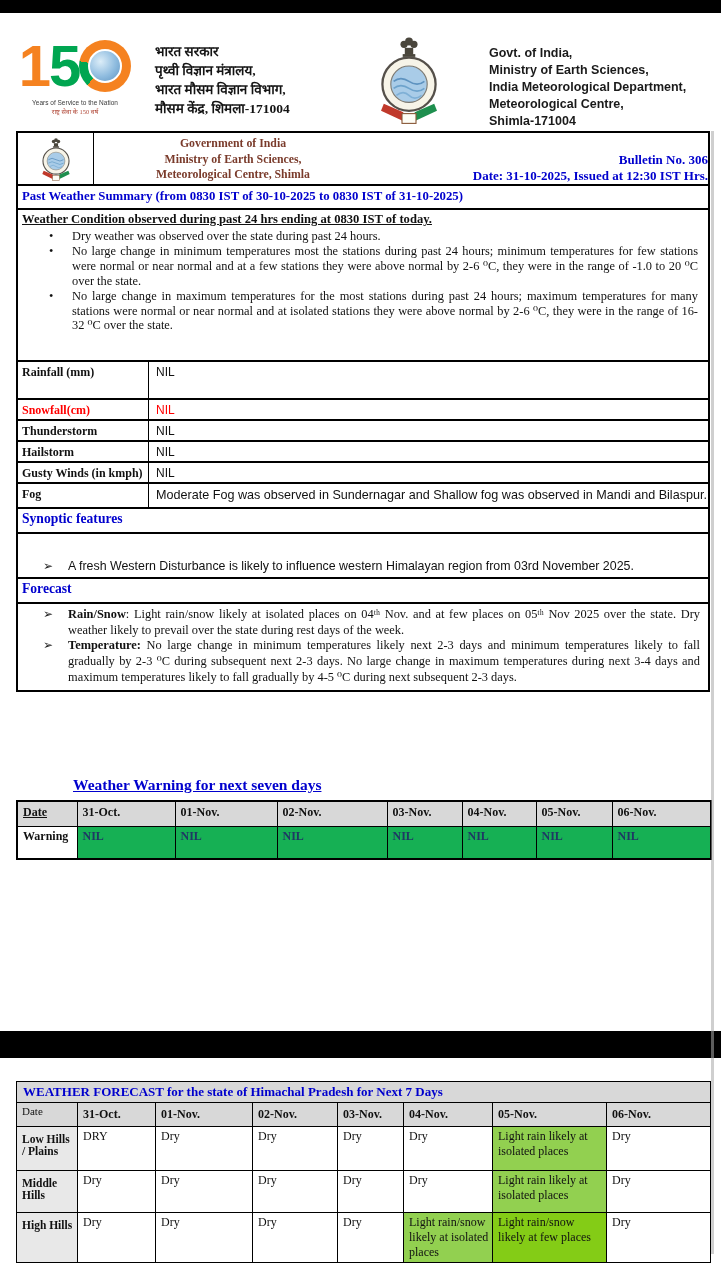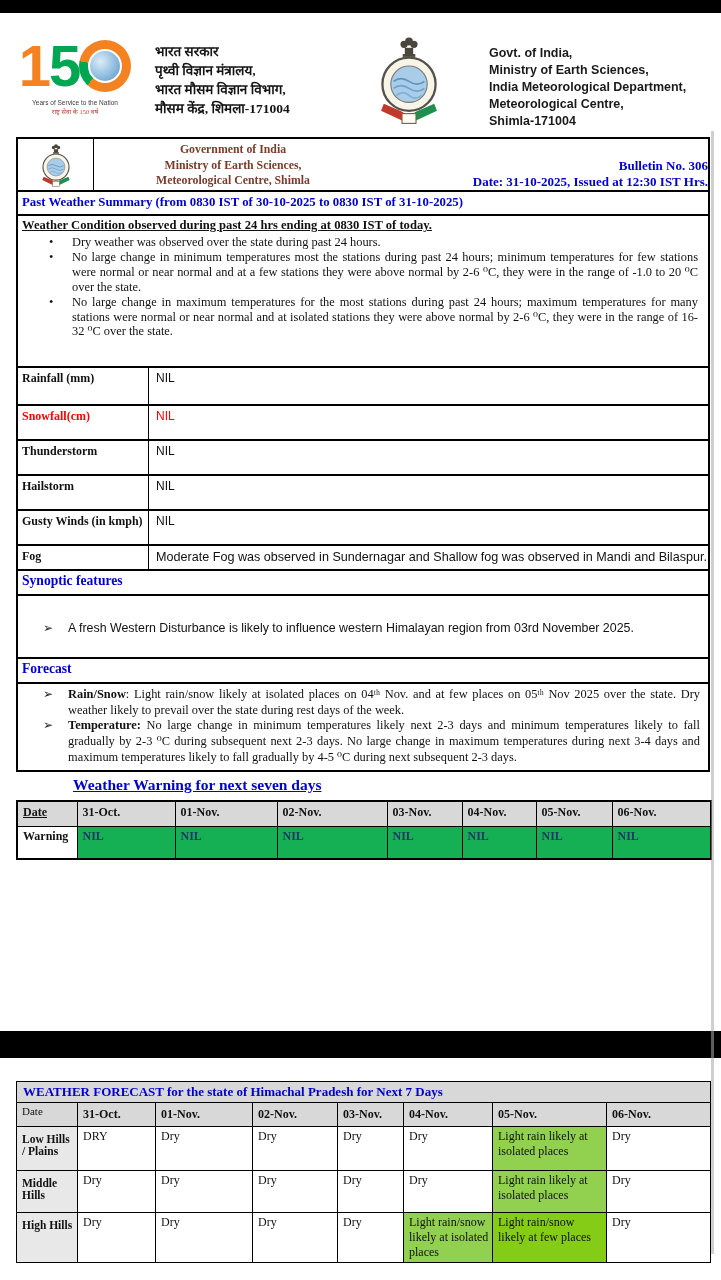--- a/index.html
+++ b/index.html
@@ -24,21 +24,21 @@
   .d0 .globe { width:34px; height:34px; border-radius:50%; border:2px solid #fff;
         background:radial-gradient(circle at 35% 35%, #dcedf8, #8fbcdf 55%, #5e93c0); }
   .l150-cap1 { font-size:6.5px; color:#3c3c3c; font-family:"Liberation Sans","DejaVu Sans",sans-serif; margin-top:2px; }
   .l150-cap2 { font-size:6.5px; color:#b24a3a; margin-top:1px; }
   .hindi-block { position:absolute; left:155px; top:29px; font-weight:bold; font-size:13.5px; line-height:19px; color:#141414; }
   .imd-logo-big { position:absolute; left:366px; top:18px; }
   .eng-block { position:absolute; left:489px; top:32px; font-family:"Liberation Sans","DejaVu Sans",sans-serif;
                font-weight:bold; font-size:12.5px; line-height:17px; color:#1a1a1a; }
 
   
-  .main { position:absolute; top:137px; left:16px; width:694px; }
+  .main { position:absolute; top:131px; left:16px; width:694px; }
   .main > div { border:2px solid #000; border-top:none; background:#fff; }
   .main > div:first-child { border-top:2px solid #000; }
 
   .band { height:55px; background:#bdd79c; display:flex; }
   .band-logo-cell { width:76px; border-right:1.5px solid #000; display:flex; align-items:center; justify-content:center; }
   .band-center { flex:1; text-align:center; padding-top:3px; font-weight:bold; font-size:11.8px; line-height:15.6px; color:#7a3b2b; }
   .band-right { width:336px; text-align:right; padding-top:19px; font-weight:bold; font-size:13px; line-height:16px; color:#0000cd; }
 
   .past-row { height:24px; padding:3px 0 0 4px; font-weight:bold; font-size:12.8px; color:#0000cd; }
 
@@ -46,26 +46,26 @@
   .cond-title { font-weight:bold; font-size:12.6px; text-decoration:underline; margin-bottom:2px; }
   .bullet { display:flex; margin-left:27px; }
   .bullet::before { content:"•"; width:23px; flex:none; font-size:12.4px; line-height:14.9px; }
   .btext { flex:1; font-size:12.4px; line-height:14.9px; text-align:justify; padding-right:4px; }
   .blue-strong { color:#0070c0; font-weight:bold; }
   .red-strong { color:#ff0000; font-weight:bold; }
 
   .obs-row { display:flex; }
   .obs-label { width:131px; border-right:1px solid #000; font-weight:bold; font-size:12px; padding:3px 0 0 4px; white-space:nowrap; }
   .obs-value { flex:1; font-family:"Liberation Sans","DejaVu Sans",sans-serif; font-size:12px; padding:3px 0 0 7px; }
-  .h40 { height:38px; } .h23 { height:35px; } .h27 { height:25px; }
+  .h40 { height:38px; } .h23 { height:21px; } .h27 { height:25px; }
   .red-row .obs-label, .red-row .obs-value { color:#ff0000; }
   .fog-value { font-size:12.6px; padding-top:4px; }
 
   .sec-title { height:25px; padding:2px 0 0 4px; font-weight:bold; font-size:13.6px; color:#0000cd; }
-  .syn-box { height:63px; padding-top:25px; }
+  .syn-box { height:45px; padding-top:25px; }
   .syn-item, .fitem { display:flex; margin-left:25px; }
   .syn-item::before, .fitem::before { content:"\27A2"; width:25px; flex:none; font-size:12px; line-height:15.6px; color:#222; }
   .syn-text { font-family:"Liberation Sans","DejaVu Sans",sans-serif; font-size:12.4px; line-height:15.6px; }
   .fcst-box { min-height:85px; padding:3px 4px 4px 0; }
   .ftext { flex:1; font-size:12.4px; line-height:15.7px; text-align:justify; padding-right:4px; }
 
   
   .warn-title { position:absolute; top:776px; left:73px; font-weight:bold; font-size:15.5px; color:#0000cd; text-decoration:underline; }
   table { border-collapse:collapse; table-layout:fixed; }
   .warn-table { position:absolute; top:800px; left:16px; width:694px; }

